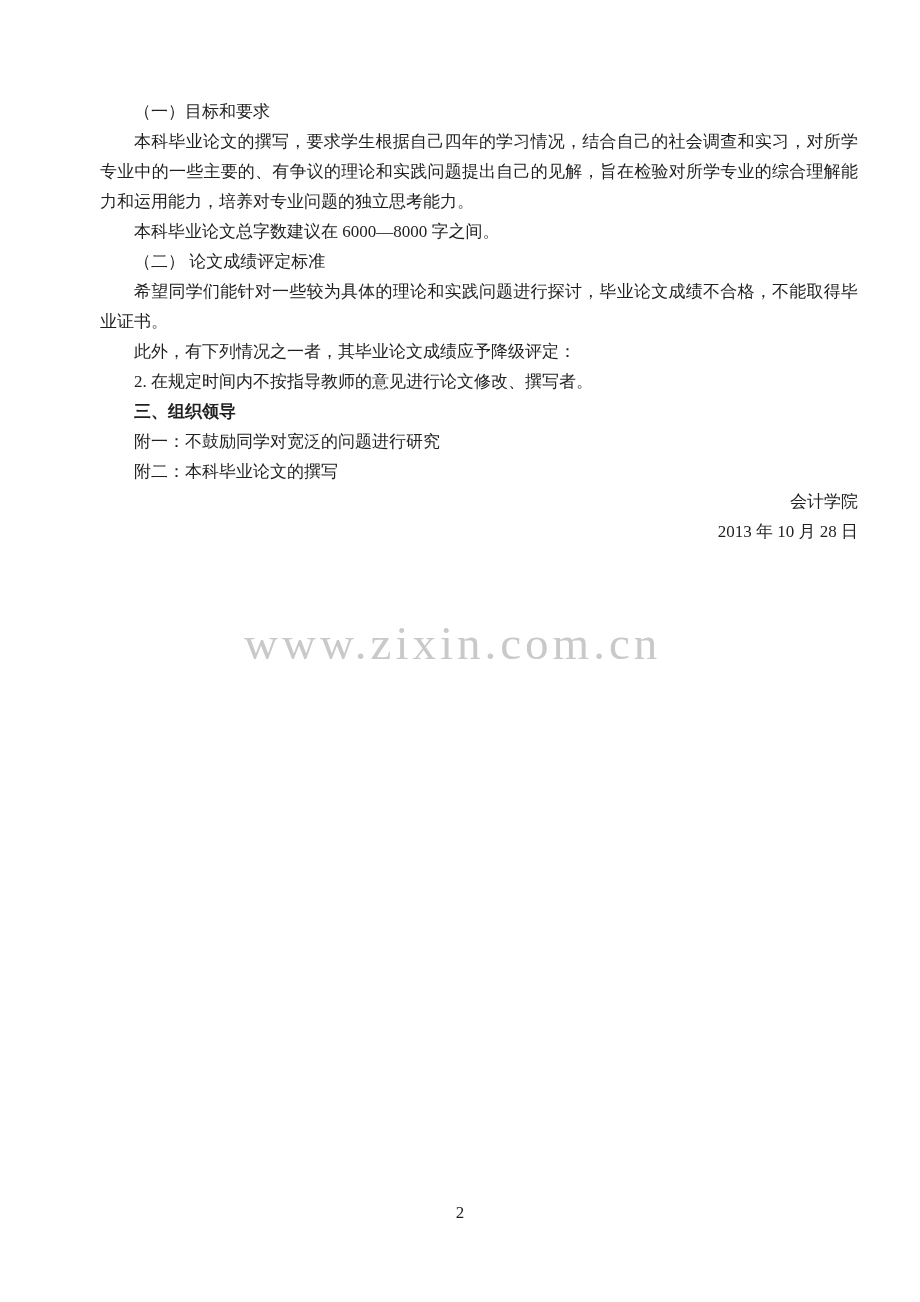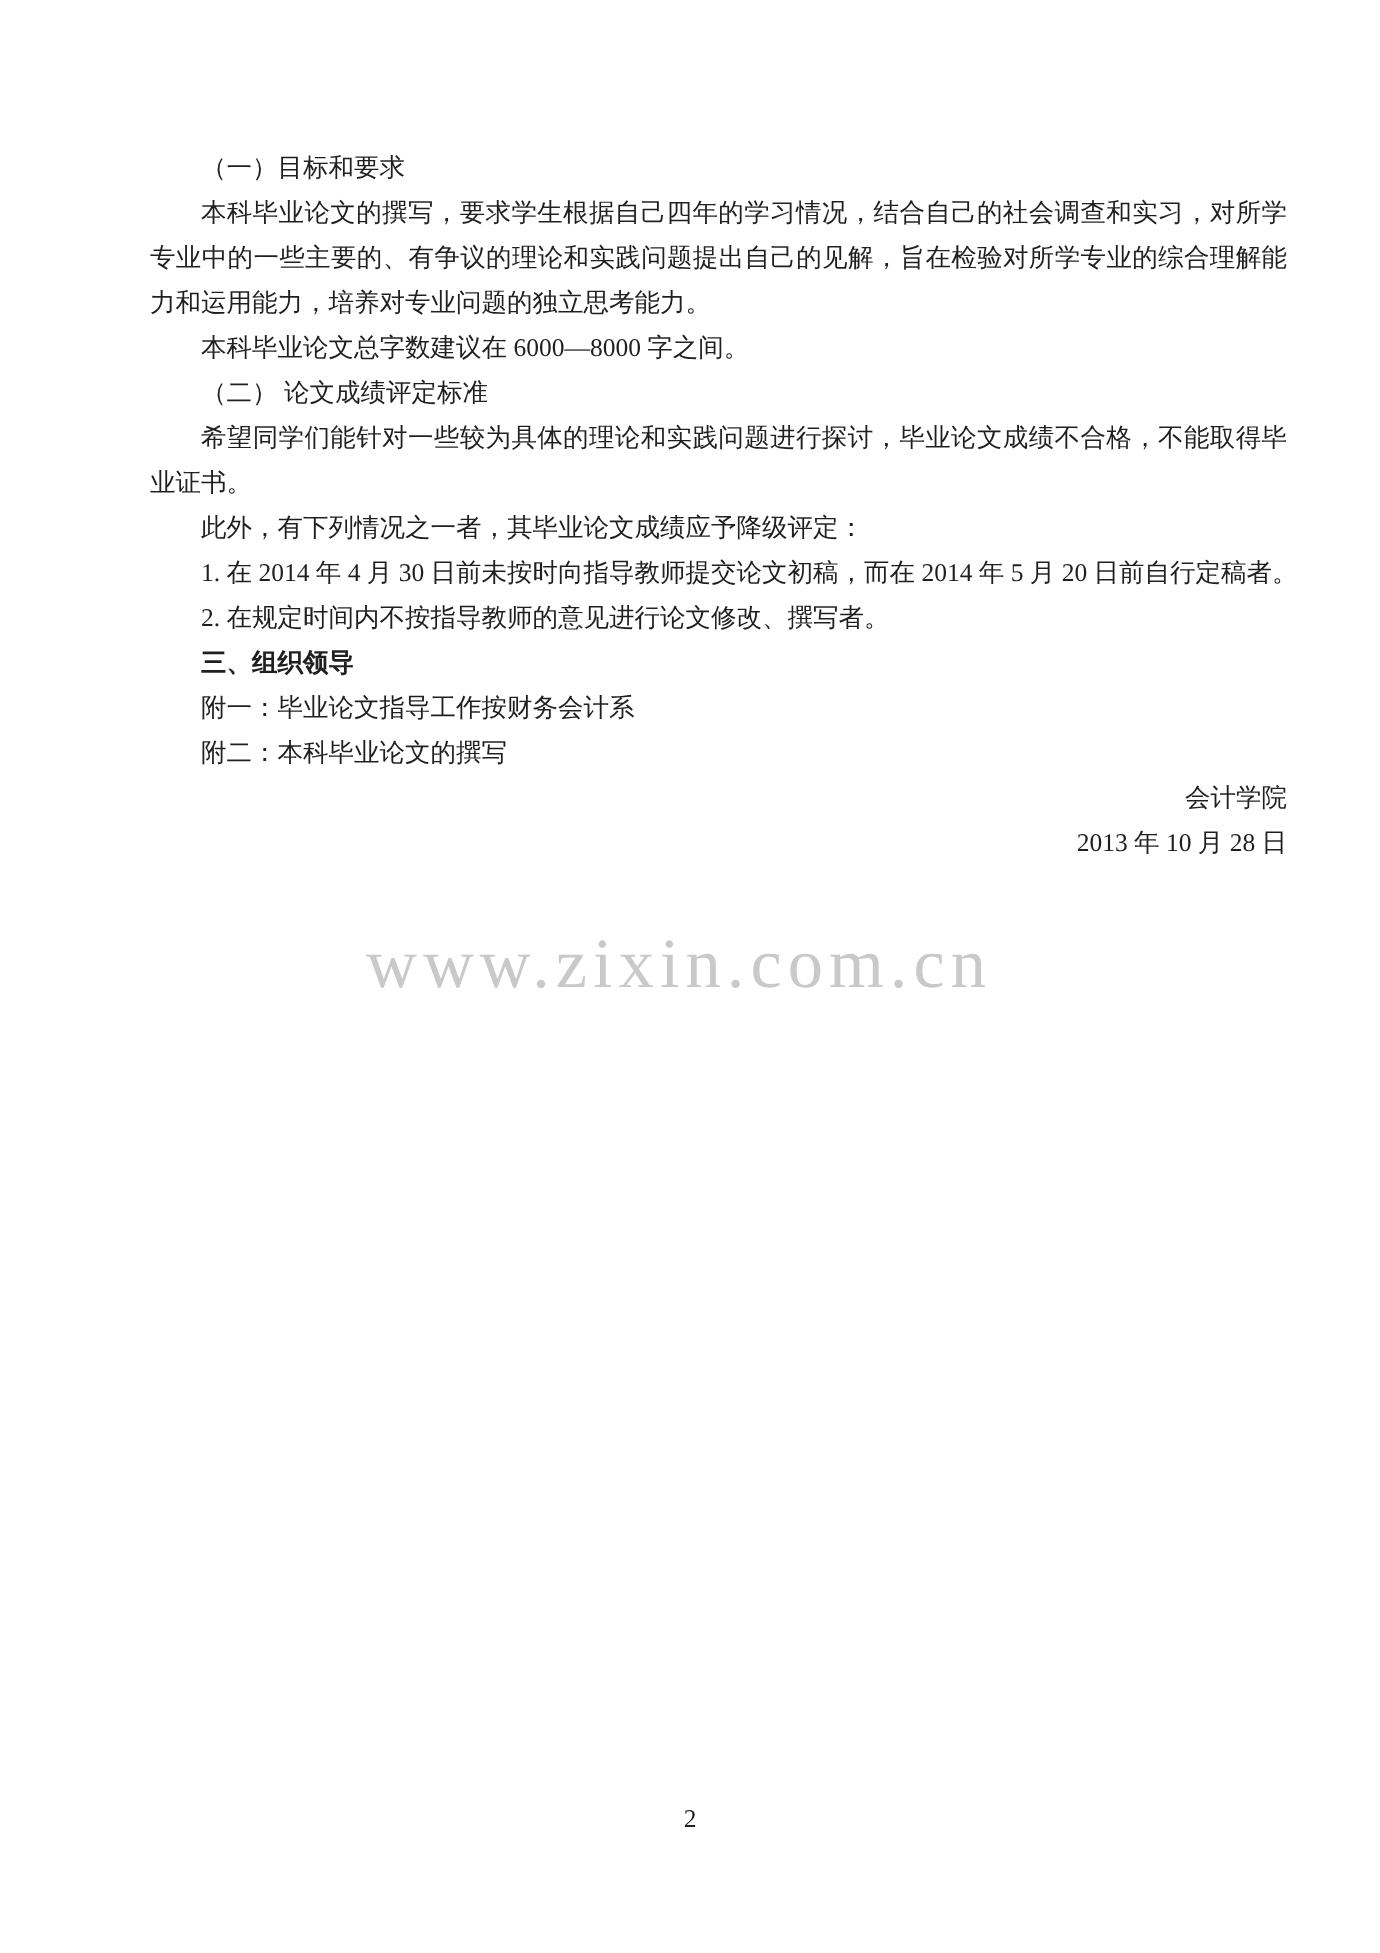--- a/index.html
+++ b/index.html
@@ -68,28 +68,27 @@
 
     <p class="indent">本科毕业论文总字数建议在 6000—8000 字之间。</p>
 
     <p class="indent">（二） 论文成绩评定标准</p>
 
 
     <p class="indent">希望同学们能针对一些较为具体的理论和实践问题进行探讨，毕业论文成绩不合格，不能取得毕业证书。</p>
 
     <p class="indent">此外，有下列情况之一者，其毕业论文成绩应予降级评定：</p>
 
-    <p class="indent no-wrap">1. 在 2014 年 4 月 30 日前未按时向指导教师提交论文初稿，而在 2014 年 5 月 20 日前自行定稿者。</p>
 
     <p class="indent">2. 在规定时间内不按指导教师的意见进行论文修改、撰写者。</p>
 
     <p class="indent bold">三、组织领导</p>
 
 
-    <p class="indent attach-first">附一：毕业论文指导工作按财务会计系</p>
+    <p class="indent attach-first">附一：不鼓励同学对宽泛的问题进行研究</p>
 
     <p class="indent">附二：本科毕业论文的撰写</p>
 
     <p class="signature-line">会计学院</p>
 
     <p class="date-line">2013 年 10 月 28 日</p>
 
   </div>
 
   <div class="page-number">2</div>

